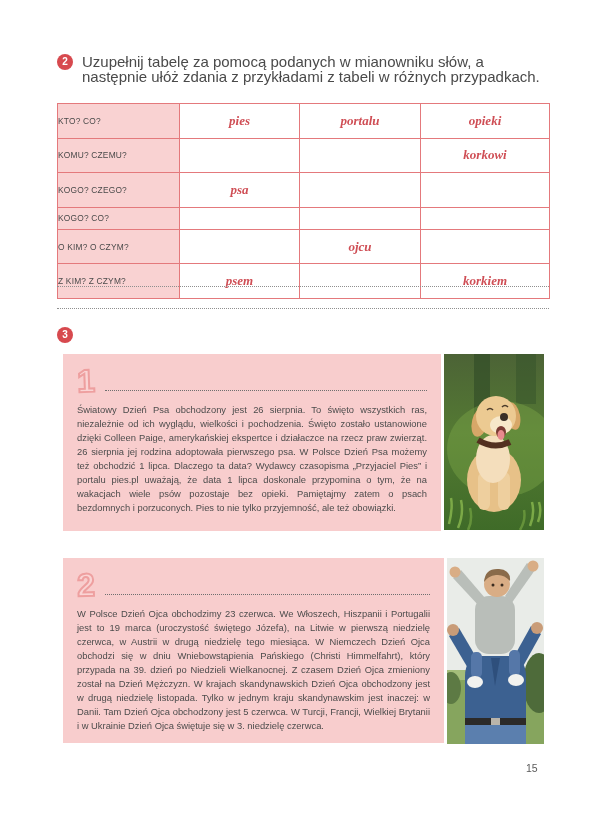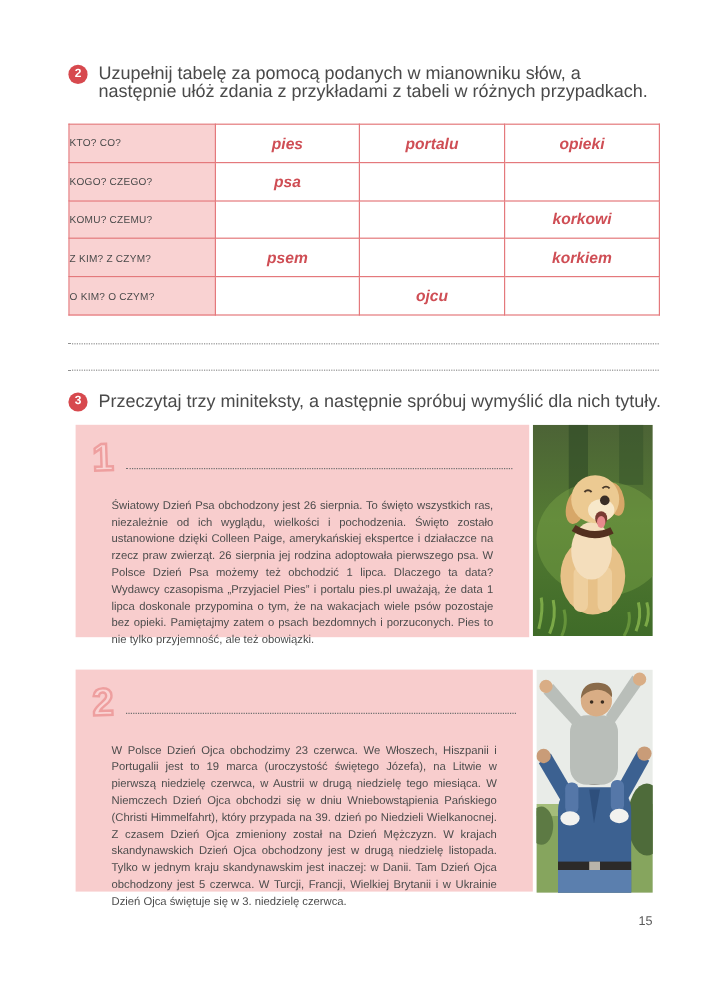--- a/index.html
+++ b/index.html
@@ -13,31 +13,31 @@
     background:#d7494e;color:#fff;font-size:10px;font-weight:bold;
     display:inline-flex;align-items:center;justify-content:center;line-height:1;
   }
   .ex-header{position:absolute;display:flex;gap:9px;align-items:flex-start;}
   .ex-header .instr{font-size:15px;line-height:15px;color:#4a4a4a;max-width:470px;}
   #ex2-header{left:57px;top:54px;width:500px;}
   #ex3-header{left:57px;top:327px;width:500px;}
 
   
   table.case-table{
-    position:absolute;left:57px;top:103px;width:492px;height:160px;
+    position:absolute;left:57px;top:103px;width:492px;height:196px;
     border-collapse:collapse;table-layout:fixed;
   }
   table.case-table td{border:1.5px solid #e4797c;padding:0;}
   td.q{
     background:#f9d2d2;font-size:8.4px;color:#4a4a4a;
     padding-left:8px;letter-spacing:.2px;
   }
   td.a{
     text-align:center;vertical-align:middle;
-    font-family:Liberation Sans, sans-serif;font-style:italic;font-weight:bold;
+    font-family:Liberation Serif, serif;font-style:italic;font-weight:bold;
     font-size:13px;color:#cf4e55;
   }
 
   .write-line{
     position:absolute;left:57px;width:492px;height:0;
     border-bottom:1.6px dotted #8f8f8f;
   }
   #write-line-1{top:286px;}
   #write-line-2{top:308px;}
 
@@ -55,27 +55,27 @@
   .bubble-num{
     font-size:32px;font-weight:bold;line-height:34px;
     color:#fad4d4;-webkit-text-stroke:2px #ee9f9f;
     letter-spacing:0;transform:rotate(-2deg);
   }
   .title-dotline{
     flex:1;margin-left:10px;margin-bottom:7px;height:0;
     border-bottom:1.6px dotted #6f6f6f;
   }
   .mini-body{
-    margin:16px;font-size:9.4px;line-height:14px;text-align:justify;color:#4c4c4c;
+    margin:0;font-size:9.4px;line-height:14px;text-align:justify;color:#4c4c4c;
   }
   .photo{flex:0 0 auto;display:block;}
 
   .page-number{
     position:absolute;left:526px;top:762px;width:24px;
-    font-size:10.5px;color:#5a5a5a;text-align:center;
+    font-size:10.5px;color:#5a5a5a;text-align:left;
   }
 </style>
 </head>
 <body>
 
 <div class="ex-header" id="ex2-header">
   <span class="badge">2</span>
   <span class="instr">Uzupełnij tabelę za pomocą podanych w mianowniku słów, a następnie ułóż zdania z przykładami z tabeli w różnych przypadkach.</span>
 </div>
 
@@ -87,52 +87,57 @@
       <col style="width:129px">
     </colgroup>
   <tbody>
     <tr>
       <td class="q">KTO? CO?</td>
       <td class="a">pies</td>
       <td class="a">portalu</td>
       <td class="a">opieki</td>
     </tr>
     <tr>
+      <td class="q">KOMU? CZEMU?</td>
+      <td class="a"></td>
+      <td class="a"></td>
+      <td class="a">korkowi</td>
+    </tr>
+    <tr>
       <td class="q">KOGO? CZEGO?</td>
       <td class="a">psa</td>
       <td class="a"></td>
       <td class="a"></td>
     </tr>
     <tr>
-      <td class="q">KOMU? CZEMU?</td>
-      <td class="a"></td>
-      <td class="a"></td>
-      <td class="a">korkowi</td>
+      <td class="q">KOGO? CO?</td>
+      <td class="a"></td>
+      <td class="a"></td>
+      <td class="a"></td>
+    </tr>
+    <tr>
+      <td class="q">O KIM? O CZYM?</td>
+      <td class="a"></td>
+      <td class="a">ojcu</td>
+      <td class="a"></td>
     </tr>
     <tr>
       <td class="q">Z KIM? Z CZYM?</td>
       <td class="a">psem</td>
       <td class="a"></td>
       <td class="a">korkiem</td>
     </tr>
-    <tr>
-      <td class="q">O KIM? O CZYM?</td>
-      <td class="a"></td>
-      <td class="a">ojcu</td>
-      <td class="a"></td>
-    </tr>
   </tbody>
 </table>
 
 <div class="write-line" id="write-line-1"></div>
 <div class="write-line" id="write-line-2"></div>
 
 <div class="ex-header" id="ex3-header">
   <span class="badge">3</span>
-  <span class="instr">Przeczytaj trzy miniteksty, a następnie spróbuj wymyślić dla nich tytuły.</span>
 </div>
 
 <div class="minitext" id="minitext-1">
   <div class="pink-box">
     <div class="title-row">
       <span class="bubble-num">1</span>
       <span class="title-dotline"></span>
     </div>
     <p class="mini-body">Światowy Dzień Psa obchodzony jest 26 sierpnia. To święto wszystkich ras, niezależnie od ich wyglądu, wielkości i pochodzenia. Święto zostało ustanowione dzięki Colleen Paige, amerykańskiej ekspertce i działaczce na rzecz praw zwierząt. 26 sierpnia jej rodzina adoptowała pierwszego psa. W Polsce Dzień Psa możemy też obchodzić 1 lipca. Dlaczego ta data? Wydawcy czasopisma „Przyjaciel Pies” i portalu pies.pl uważają, że data 1 lipca doskonale przypomina o tym, że na wakacjach wiele psów pozostaje bez opieki. Pamiętajmy zatem o psach bezdomnych i porzuconych. Pies to nie tylko przyjemność, ale też obowiązki.</p>
   </div>

